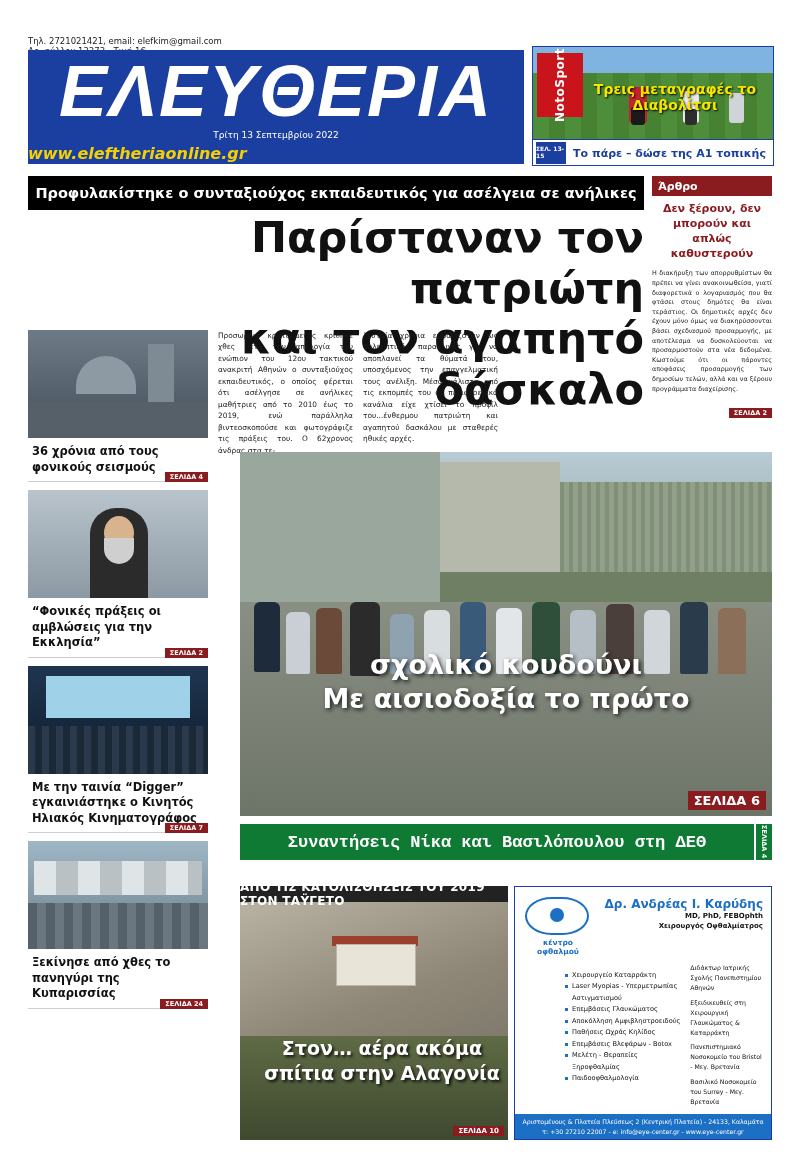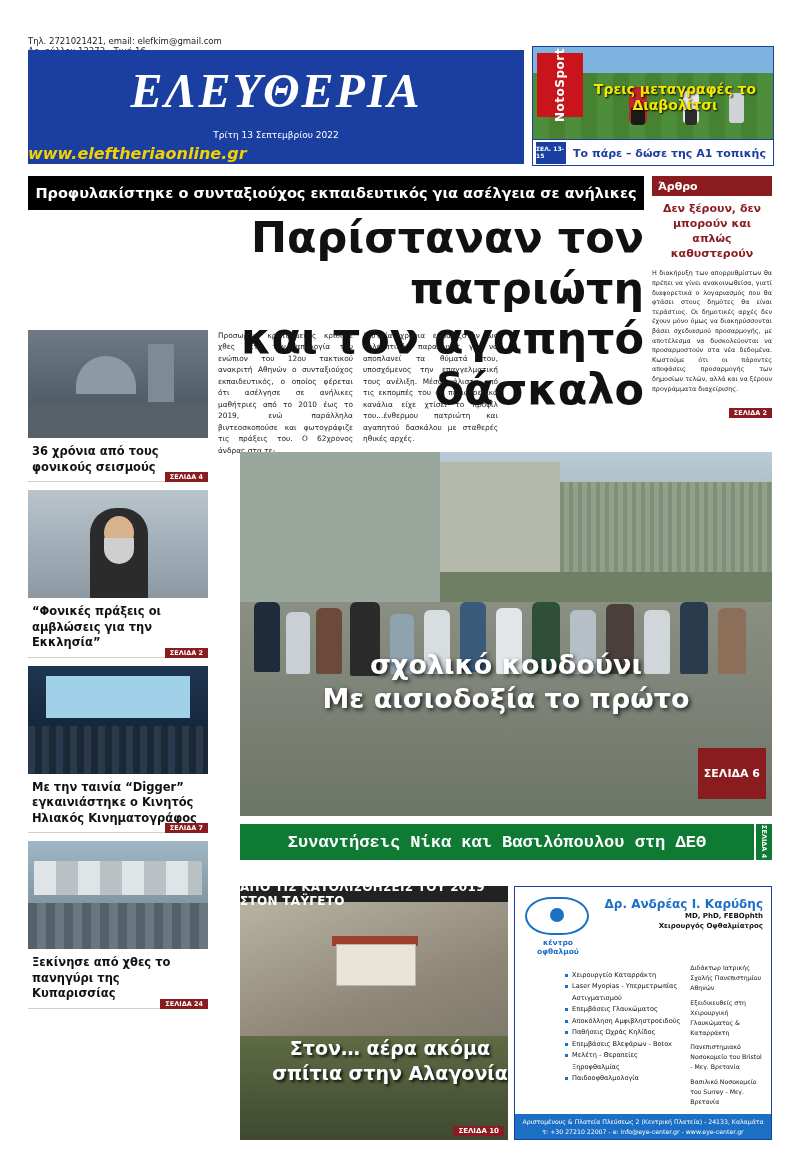--- a/index.html
+++ b/index.html
@@ -6,21 +6,21 @@
   body{width:800px;height:1167px;font-family:"DejaVu Sans","Liberation Sans",sans-serif;color:#111;}
   .page{position:relative;width:800px;height:1167px;background:#fff;overflow:hidden;}
 
   
   .topline{position:absolute;left:28px;top:36px;width:744px;display:flex;justify-content:space-between;font-size:8.5px;color:#222;flex-direction:column;}
   .topline span{white-space:nowrap;}
 
   
   .masthead{position:absolute;left:28px;top:50px;width:496px;height:114px;background:#1b3fa0;}
   .logo{position:absolute;left:0;top:2px;width:496px;height:78px;display:flex;align-items:center;justify-content:center;}
-  .logo-txt{font-family:Liberation Serif, serif;font-weight:bold;font-style:italic;font-size:48px;color:#fff;letter-spacing:2px;line-height:1;}
+  .logo-txt{font-family:Liberation Sans, sans-serif;font-weight:bold;font-style:italic;font-size:72px;color:#fff;letter-spacing:2px;line-height:1;}
   .mast-date{position:absolute;left:0;top:80px;width:496px;text-align:center;font-size:9px;color:#fff;}
   .mast-site{position:absolute;left:0;top:94px;width:496px;text-align:left;font-size:16px;font-weight:bold;color:#f4d000;font-style:italic;}
 
   
   .sportbox{position:absolute;left:532px;top:46px;width:240px;height:118px;border:1px solid #1b3fa0;overflow:hidden;background:#2f6a2f;}
   .sport-photo{position:absolute;left:0;top:0;width:240px;height:92px;
      background:linear-gradient(#7fb3e0 0%,#7fb3e0 28%,#4f8f3a 28%,#3f7d2e 100%);}
   .sport-field{position:absolute;left:0;top:26px;width:240px;height:66px;
      background:repeating-linear-gradient(90deg,#4e8d39 0 16px,#468232 16px 32px);}
   .player{position:absolute;border-radius:3px;}
@@ -59,35 +59,35 @@
 
   
   .bigphoto{position:absolute;left:240px;top:452px;width:532px;height:364px;overflow:hidden;background:#6f7f63;}
   .bp-sky{position:absolute;left:0;top:0;width:532px;height:120px;background:linear-gradient(#b9cbd6,#8fa79a);}
   .bp-build{position:absolute;left:0;top:0;width:200px;height:150px;background:#9aa79c;}
   .bp-build2{position:absolute;left:200px;top:10px;width:120px;height:110px;background:#b4b9ac;}
   .bp-fence{position:absolute;left:320px;top:30px;width:212px;height:90px;background:repeating-linear-gradient(90deg,#7f8f7a 0 4px,#92a089 4px 9px);}
   .bp-ground{position:absolute;left:0;top:150px;width:532px;height:214px;background:linear-gradient(#8a8f84,#6d7468);}
   .crowd{position:absolute;border-radius:6px 6px 2px 2px;}
   .bp-caption{position:absolute;left:0;top:196px;width:532px;text-align:center;color:#fff;font-weight:bold;font-size:27px;line-height:1.25;text-shadow:2px 2px 4px rgba(0,0,0,.75);}
-  .bp-tag{position:absolute;right:6px;bottom:17px;background:#8a1b1f;color:#fff;font-size:11px;font-weight:bold;padding:19px 6px;}
+  .bp-tag{position:absolute;right:6px;bottom:6px;background:#8a1b1f;color:#fff;font-size:13px;font-weight:bold;padding:2px 6px;}
 
   
   .greenbar{position:absolute;left:240px;top:824px;width:514px;height:36px;background:#0f7a34;display:flex;align-items:center;justify-content:center;font-family:Liberation Mono, monospace;}
   .greenbar span{color:#fff;font-weight:bold;font-size:17px;}
   .greenbar-tag{position:absolute;left:756px;top:824px;width:16px;height:36px;background:#0f7a34;color:#fff;font-size:6.5px;font-weight:bold;writing-mode:vertical-rl;display:flex;align-items:center;justify-content:center;}
 
   
   .botphoto{position:absolute;left:240px;top:886px;width:268px;height:254px;overflow:hidden;background:#8d8a7e;}
   .bot-strip{position:absolute;left:0;top:0;width:268px;height:16px;background:#222;color:#fff;font-size:12px;font-weight:bold;display:flex;align-items:center;justify-content:center;letter-spacing:.3px;}
   .bot-rock{position:absolute;left:0;top:16px;width:268px;height:238px;background:linear-gradient(160deg,#b9b3a4,#8e8778 45%,#6f6a5d);}
   .bot-house{position:absolute;left:96px;top:58px;width:78px;height:40px;background:#e8e4d8;border:1px solid #bdb7a6;}
   .bot-roof{position:absolute;left:92px;top:50px;width:86px;height:10px;background:#9c3f2c;}
   .bot-green{position:absolute;left:0;top:150px;width:268px;height:104px;background:linear-gradient(#5f6b44,#3e4930);}
-  .bot-caption{position:absolute;left:16px;top:150px;width:268px;text-align:center;color:#fff;font-weight:bold;font-size:19px;line-height:1.3;text-shadow:2px 2px 3px rgba(0,0,0,.8);}
+  .bot-caption{position:absolute;left:8px;top:150px;width:268px;text-align:center;color:#fff;font-weight:bold;font-size:19px;line-height:1.3;text-shadow:2px 2px 3px rgba(0,0,0,.8);}
   .bot-tag{position:absolute;right:4px;bottom:4px;background:#8a1b1f;color:#fff;font-size:7px;font-weight:bold;padding:1px 5px;}
 
   
   .advert{position:absolute;left:514px;top:886px;width:258px;height:254px;border:1px solid #1b3fa0;background:#fff;box-sizing:border-box;}
   .ad-eye{position:absolute;left:10px;top:10px;width:66px;height:52px;}
   .ad-eye-shape{width:60px;height:34px;border:2px solid #1b6fc4;border-radius:50% / 60%;position:relative;}
   .ad-pupil{position:absolute;left:23px;top:9px;width:14px;height:14px;border-radius:50%;background:#1b6fc4;}
   .ad-eye-label{margin-top:3px;text-align:center;font-size:7.5px;color:#1b6fc4;font-weight:bold;line-height:1.2;}
   .ad-doc{position:absolute;right:8px;top:10px;width:165px;text-align:right;}
   .ad-doc-name{color:#1b6fc4;font-weight:bold;font-size:12px;}

